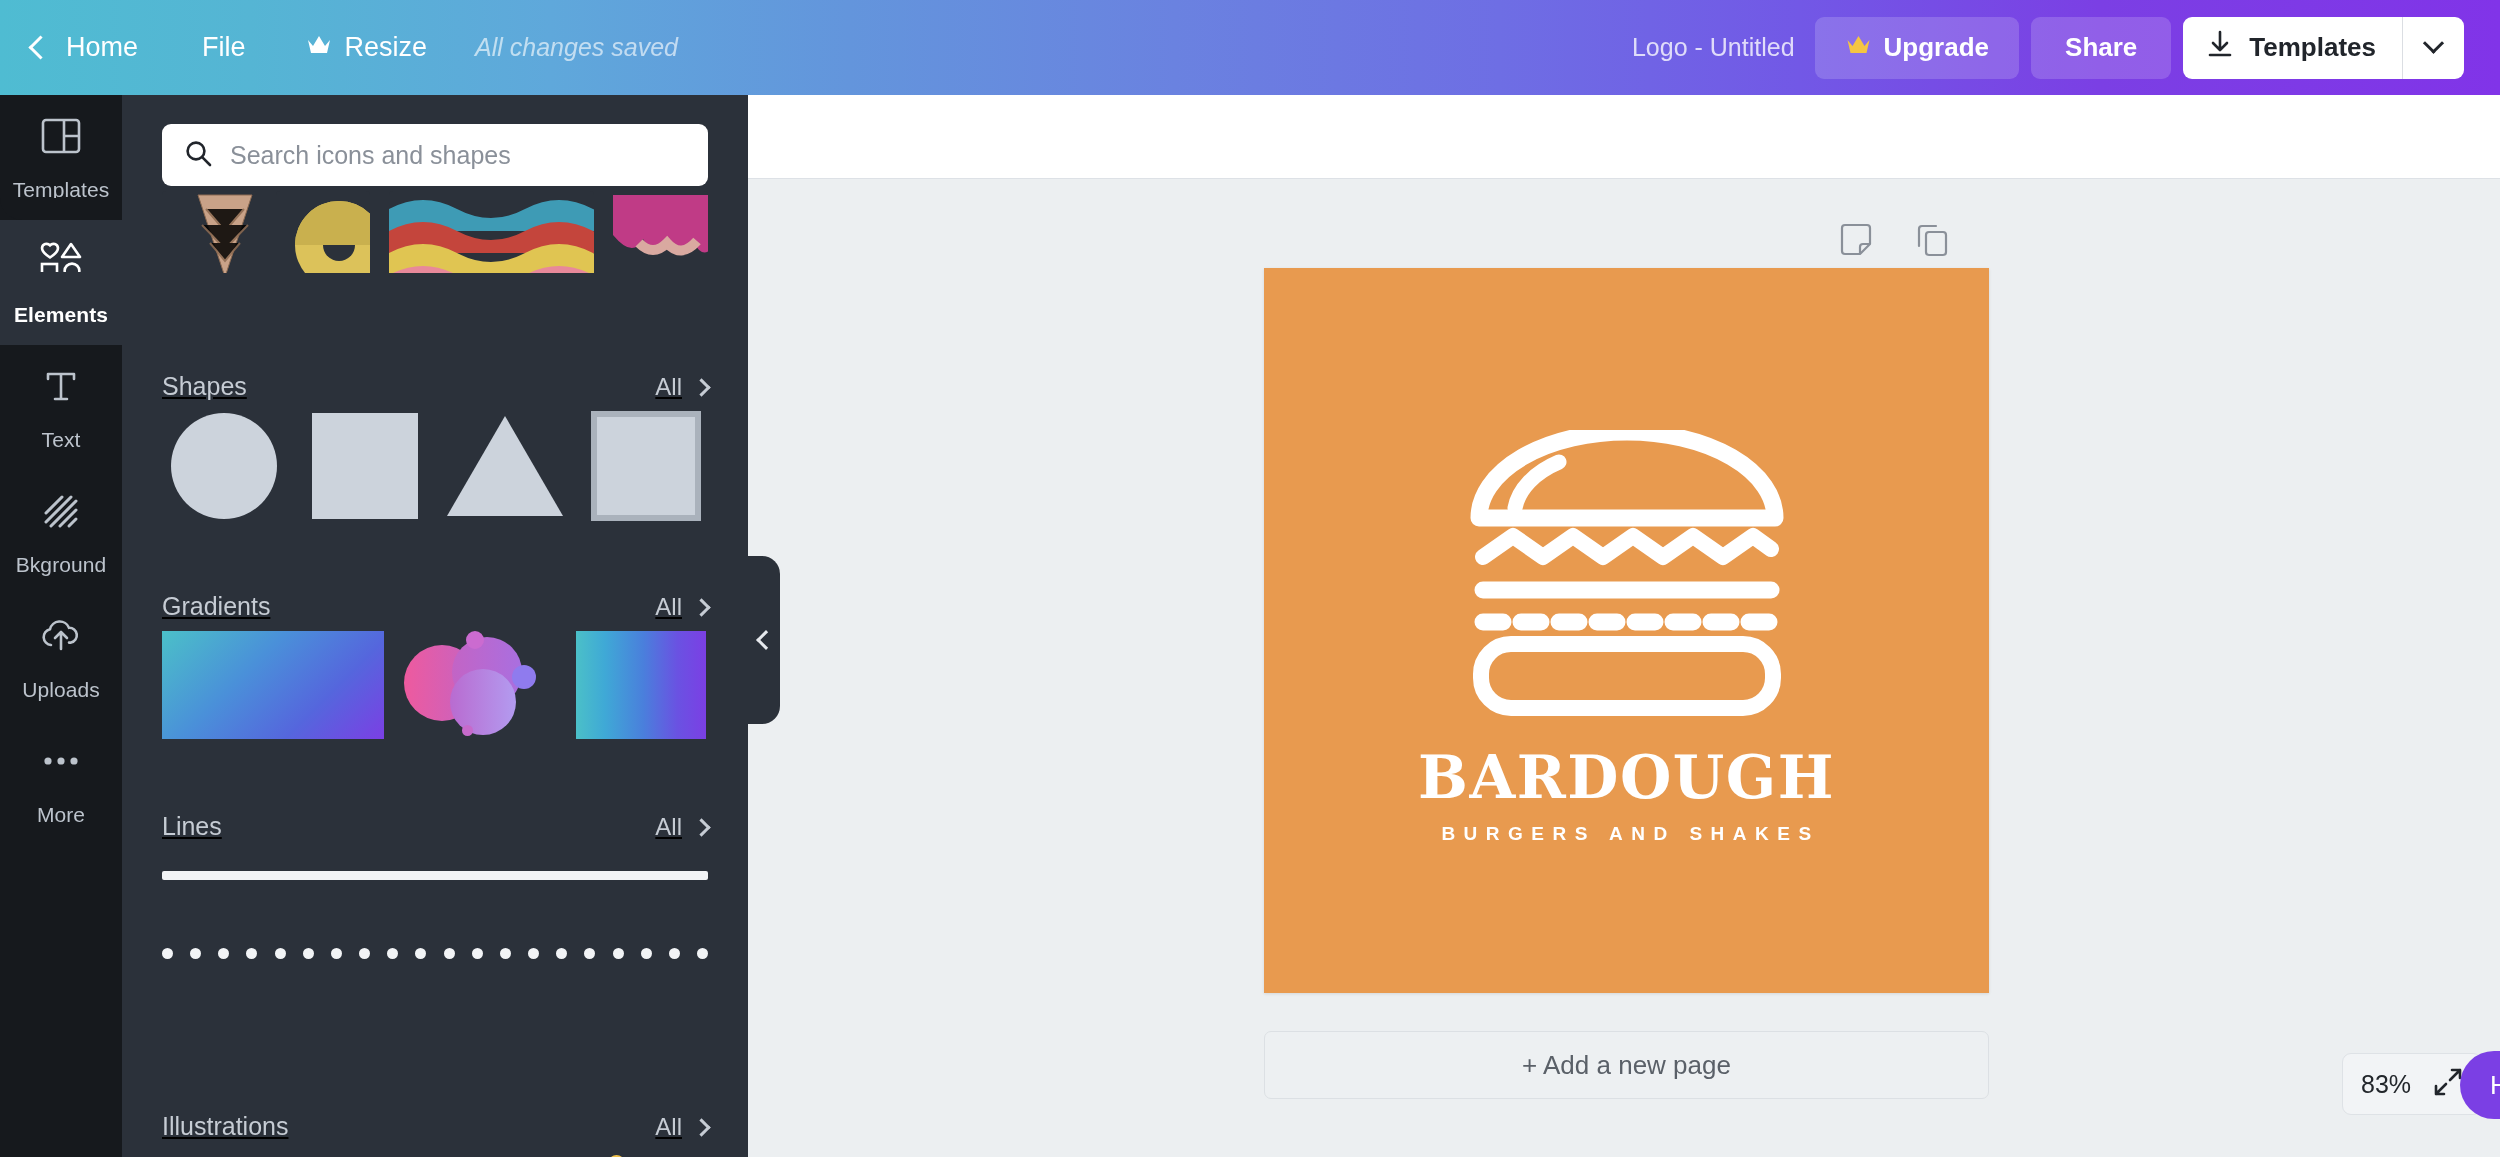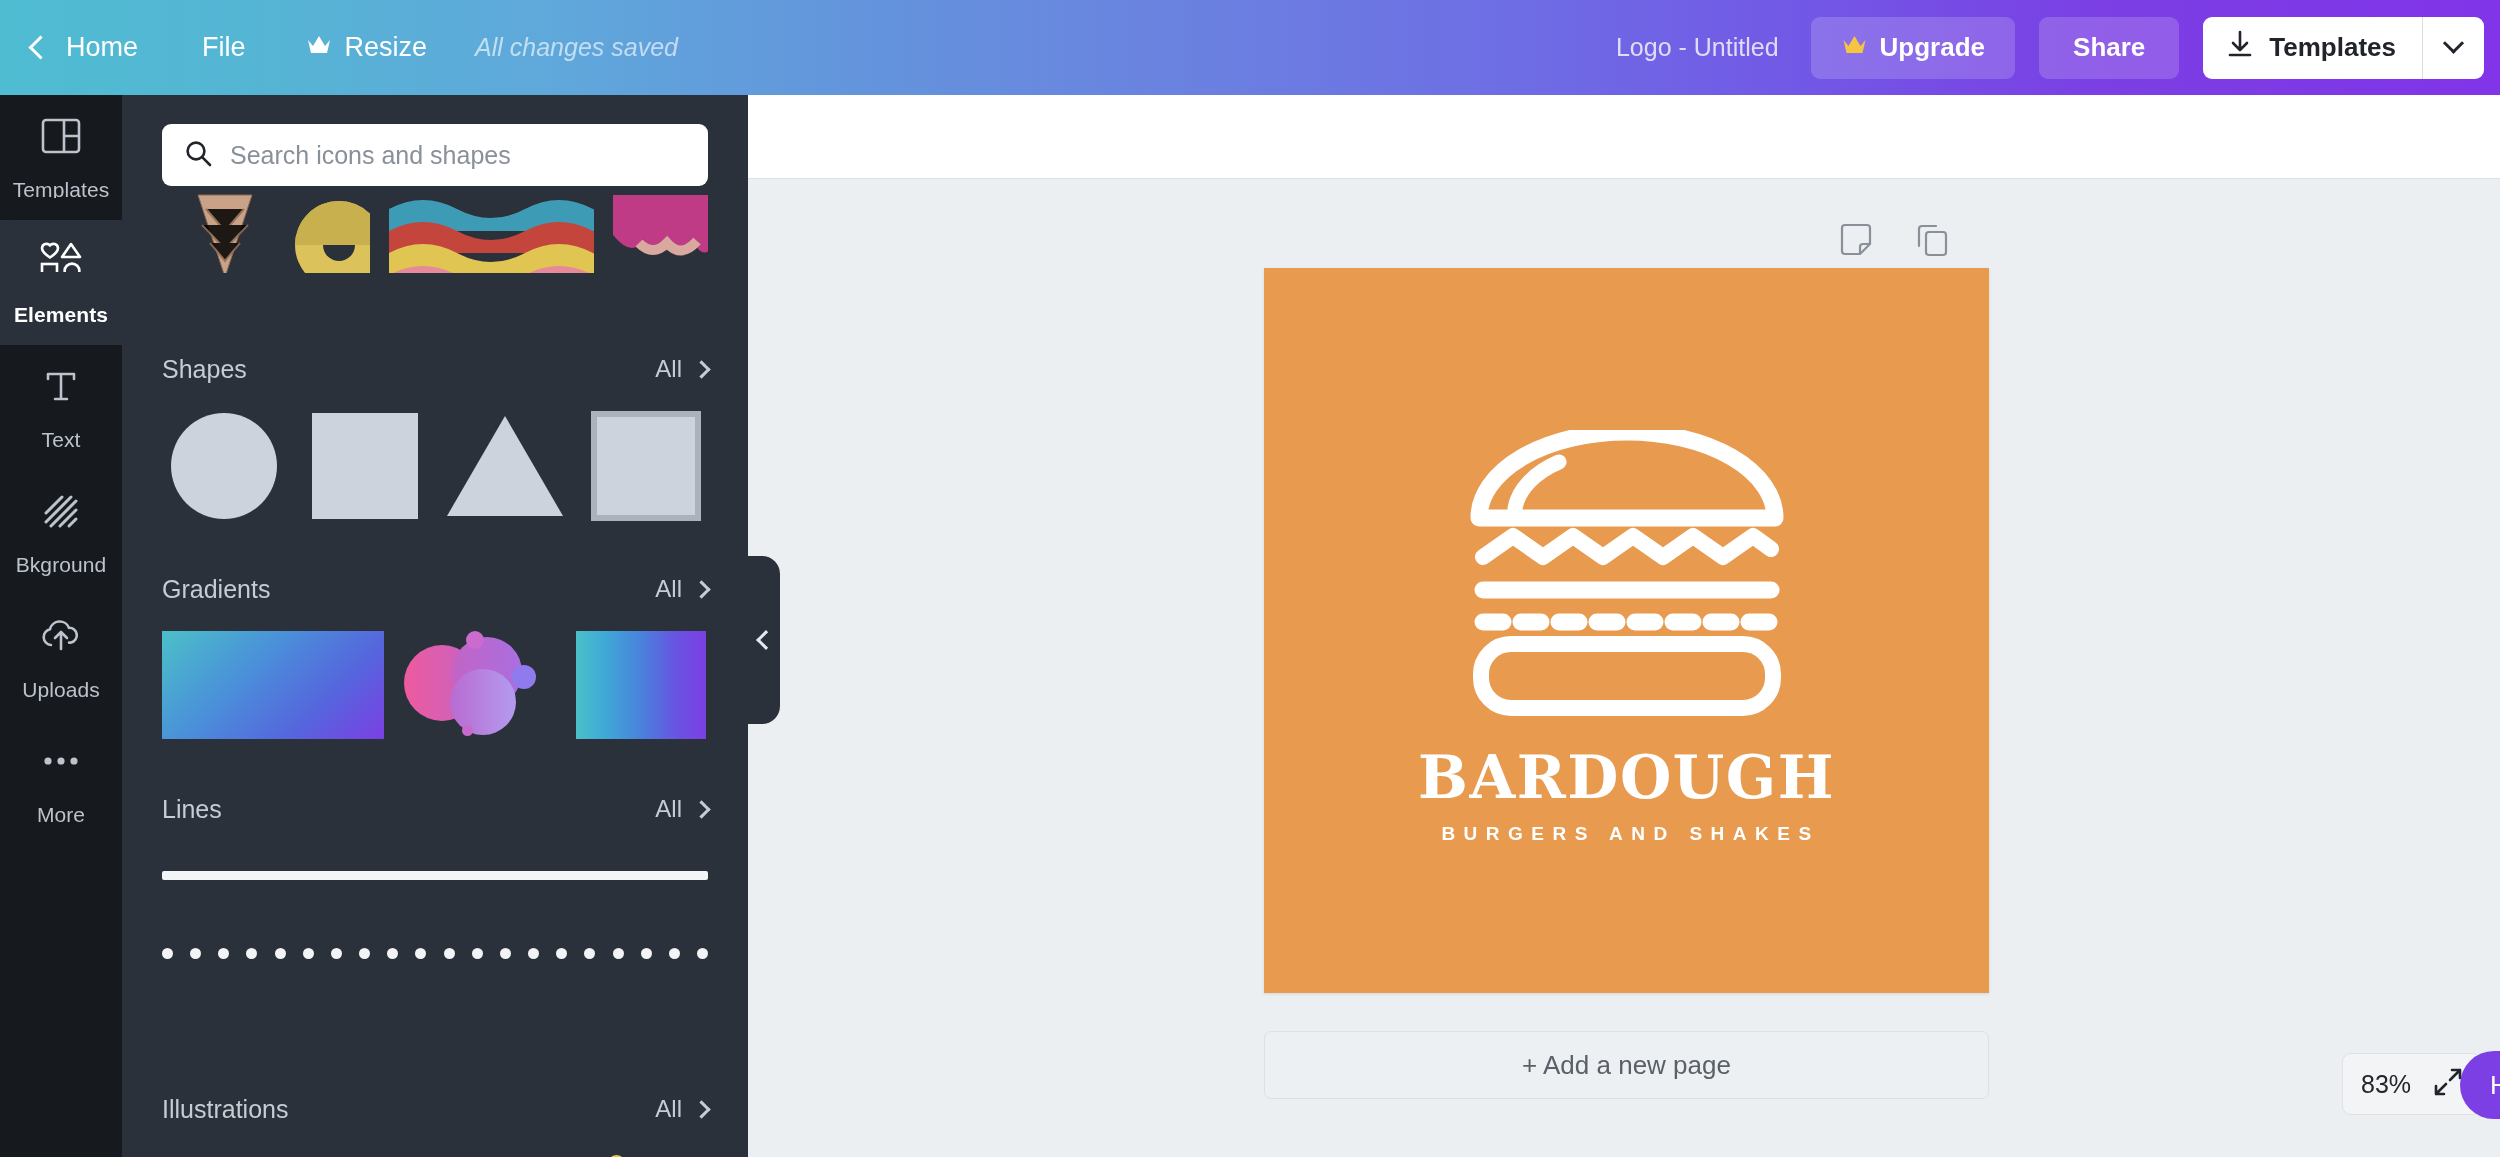--- a/index.html
+++ b/index.html
@@ -28,21 +28,21 @@
   .hdr-item.home { padding-left: 6px; padding-right: 34px; }
   .chev-left { display:inline-block; width: 17px; height: 17px;
     border-left: 3.5px solid #fff; border-bottom: 3.5px solid #fff;
     transform: rotate(45deg); margin-right: 4px; }
   .saved {
     color: rgba(255,255,255,.62); font-size: 25px; font-style: italic;
     padding-left: 18px; white-space: nowrap;
   }
   .hdr-right {
     margin-left: auto; display: flex; align-items: center;
-    gap: 24px; padding-right: 16px;
+    gap: 12px; padding-right: 36px;
   }
   .doc-title { color: rgba(255,255,255,.78); font-size: 25px; white-space: nowrap; margin-right: 8px; }
   .btn-upgrade {
     display: flex; align-items: center; gap: 12px;
     background: rgba(255,255,255,.17); color: #fff; font-size: 26px; font-weight: bold;
     border-radius: 9px; height: 62px; padding: 0 30px; cursor: pointer; white-space: nowrap;
   }
   .btn-share {
     background: rgba(255,255,255,.17); color: #fff; font-size: 26px; font-weight: bold;
     border-radius: 9px; height: 62px; padding: 0 34px; display: flex; align-items: center;
@@ -98,22 +98,22 @@
   .search-ph { color: #8A9099; font-size: 25px; }
 
   .thumbrow-top {
     position: absolute; top: 96px; left: 40px; width: 546px; height: 82px;
     display: flex; gap: 19px; overflow: hidden;
   }
   .thumb { width: 126px; height: 126px; border-radius: 4px; position: relative; overflow: hidden; cursor: pointer; }
 
   .sect { position: absolute; left: 40px; width: 546px; }
   .sect-head {
-    display: flex; align-items: flex-start; justify-content: space-between;
-    height: 46px; margin-bottom: 10px;
+    display: flex; align-items: flex-end; justify-content: space-between;
+    height: 46px; margin-bottom: 10px; text-decoration: underline;
   }
   .sect-title { color: #C6CCD4; font-size: 25px; }
   .sect-all { display: flex; align-items: center; gap: 13px; color: #C6CCD4; font-size: 24px; cursor: pointer; }
   .chev-right { width: 13px; height: 13px; border-right: 3px solid #C6CCD4; border-top: 3px solid #C6CCD4;
     transform: rotate(45deg); }
 
   .shape-row { display: flex; gap: 17px; }
   .shape-cell { width: 126px; height: 110px; display: flex; align-items: center; justify-content: center; cursor: pointer; }
   .sh-circle { width: 106px; height: 106px; border-radius: 50%; background: #CCD3DC; }
   .sh-square { width: 106px; height: 106px; background: #CCD3DC; }

